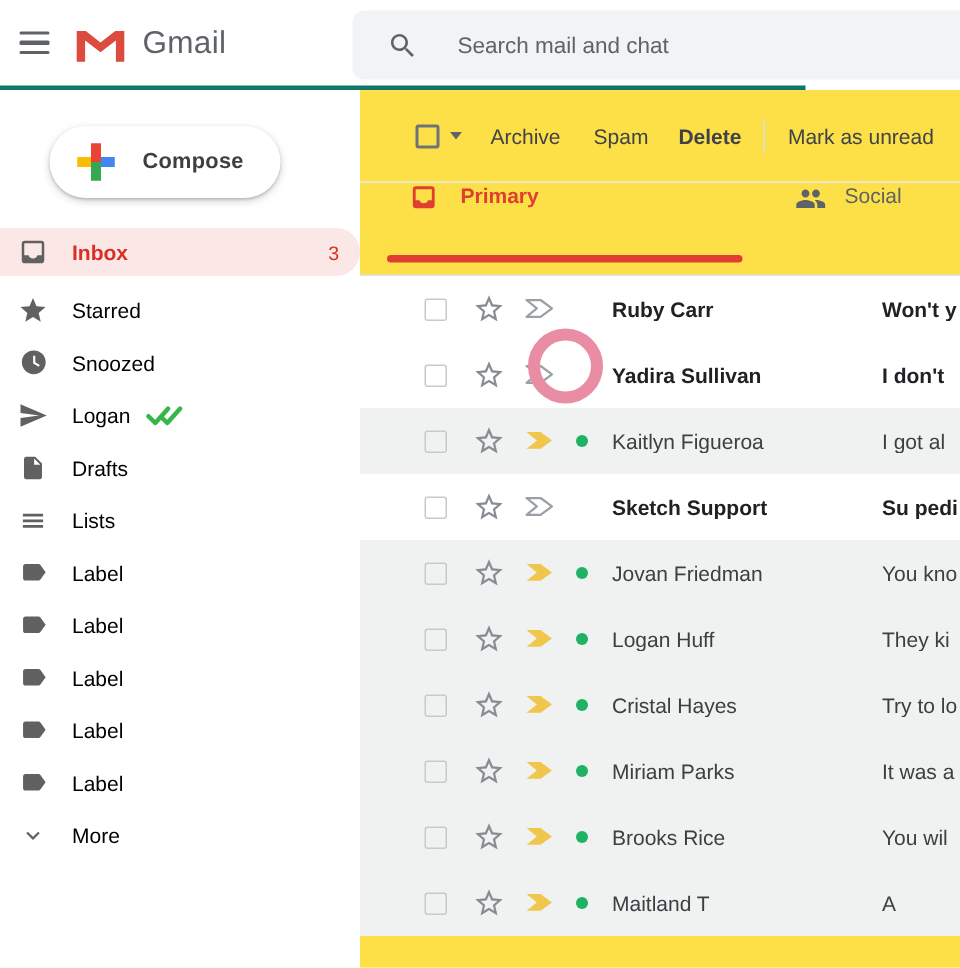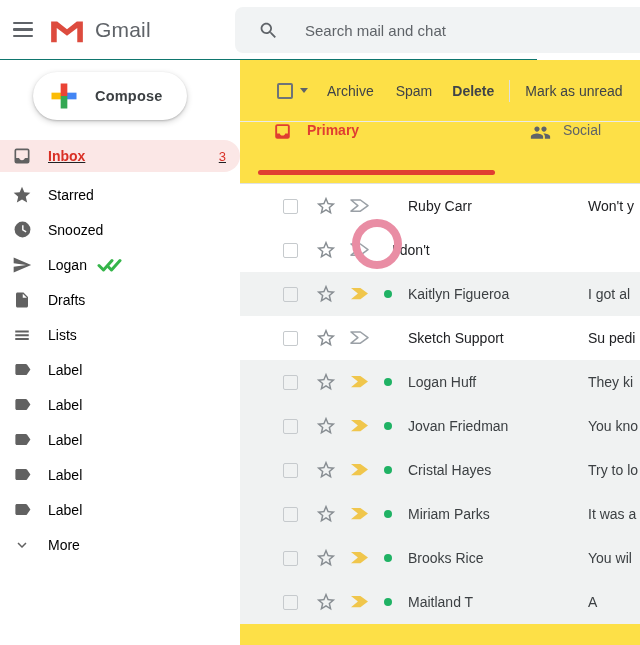--- a/index.html
+++ b/index.html
@@ -1,44 +1,44 @@
 <!DOCTYPE html>
 <html style="--accent-red: #e03e31; --sidebar-red: #d93025; --inbox-pill-bg: #fbe7e6; --marker-yellow: #f0c64c; --dot-green: #1fb264; --check-green: #35b54a; --row-read-bg: #f0f2f2; --search-bg: #f1f3f4; --icon-grey: #5f6368; --text-dark: #202124; --ring-pink: #e98da4;"><head>
 <meta charset="utf-8">
 <style>
   * { margin:0; padding:0; box-sizing:border-box; }
   html,body { width:640px; height:645px; overflow:hidden; background:#fff;
     font-family:"Liberation Sans", sans-serif; color:var(--text-dark,#202124); }
 
   
   .topbar { position:absolute; left:0; top:0; width:537px; height:60px;
-    background:#fff; border-bottom:1px solid #0f766e; display:flex; align-items:center; z-index:5;text-align:center; }
+    background:#fff; border-bottom:3px solid #0f766e; display:flex; align-items:center; z-index:5;text-align:center; }
   .hamburger { width:38px; height:38px; margin-left:4px; display:flex; flex-direction:column;
     justify-content:center; gap:4px; align-items:center; cursor:pointer; }
   .hamburger span { display:block; width:20px; height:2.2px; background:var(--icon-grey); border-radius:1px; }
   .gmail-logo { margin-left:6px; display:flex; align-items:center; }
   .gmail-word { font-size:21px; color:var(--icon-grey); margin-left:9px; letter-spacing:.2px; }
   .searchbar { position:absolute; left:235px; top:7px; width:430px; height:46px;
     background:var(--search-bg); border-radius:8px; display:flex; align-items:center; }
   .searchbar svg { margin-left:23px; }
   .search-text { margin-left:26px; font-size:15px; color:var(--icon-grey); }
 
   
-  .sidebar { position:absolute; left:0; top:44px; width:240px; bottom:0; background:#fff; }
+  .sidebar { position:absolute; left:0; top:56px; width:240px; bottom:0; background:#fff; }
   .compose { margin:28px 0 0 33px; width:154px; height:48px; border:none; background:#fff;
     border-radius:24px; display:flex; align-items:center; cursor:pointer;
     box-shadow:0 1px 2px rgba(0,0,0,.18), 0 2px 6px rgba(0,0,0,.18); }
   .compose-label { margin-left:16px; font-size:14.5px; font-weight:600; color:#3c4043; letter-spacing:.2px; }
   .compose svg { margin-left:16px; }
   .nav { margin-top:20px; }
   .nav-item { height:35px; display:flex; align-items:center; cursor:pointer; }
   .nav-item .ic { width:20px; height:20px; margin-left:12px; display:flex; align-items:center; justify-content:center; }
   .nav-item .lbl { margin-left:16px; font-size:14px; color:#000000; }
   .nav-item.active { height:32px; margin-bottom:5px; background:var(--inbox-pill-bg);
-    border-radius:0 16px 16px 0; width:240px;text-decoration:underline; }
+    border-radius:0 16px 16px 0; width:240px; }
   .nav-item.active .lbl { color:var(--sidebar-red); font-weight:700; }
   .nav-count { margin-left:auto; margin-right:14px; font-size:13px; color:var(--sidebar-red); }
   .dblcheck { margin-left:10px; display:flex; align-items:center; }
 
   
   .main { position:absolute; left:240px; top:60px; right:0; bottom:0; background:#fde047; }
   .toolbar { height:62px; display:flex; align-items:center; border-bottom:1px solid #e9eaeb; padding-left:37px; }
   .sel-cb { width:16px; height:16px; border:2px solid #6e7378; border-radius:2px; cursor:pointer; flex:none; }
   .sel-caret { margin-left:7px; width:0; height:0; border-left:4.5px solid transparent;
     border-right:4.5px solid transparent; border-top:5px solid var(--icon-grey); cursor:pointer; }
@@ -62,21 +62,21 @@
   .email-row.unread { background:#fff; }
   .cb { width:15px; height:15px; border:1.5px solid #c6cacd; border-radius:2px; flex:none; }
   .star { margin-left:17px; width:22px; height:22px; flex:none; display:flex; align-items:center; justify-content:center; }
   .imp { margin-left:13px; width:20px; height:14px; flex:none; display:flex; align-items:center; }
   .imp.outline path { fill:none; stroke:#9aa0a6; stroke-width:1.5; stroke-linejoin:round; }
   .imp.filled path { fill:var(--marker-yellow); stroke:none; }
   .dot { margin-left:14px; width:8px; height:8px; border-radius:50%; background:var(--dot-green); flex:none; }
   .email-row.unread .dot { visibility:hidden; }
   .name { margin-left:16px; width:180px; font-size:14px; color:#3c4043; white-space:nowrap; overflow:hidden; flex:none; }
   .snippet { font-size:14px; color:#3c4043; white-space:nowrap; overflow:hidden; flex:1; }
-  .email-row.unread .name, .email-row.unread .snippet { font-weight:400; color:var(--text-dark); }
+  .email-row.unread .name, .email-row.unread .snippet { font-weight:700; color:var(--text-dark); }
 
   
   .ring { position:absolute; left:352px; top:219px; width:50px; height:50px;
     border:8px solid var(--ring-pink); border-radius:50%; z-index:40; pointer-events:none; }
 </style>
 </head>
 <body>
 
 <header class="topbar">
   <div class="hamburger">
@@ -285,20 +285,21 @@
       <svg width="22" height="22" viewBox="0 0 24 24" fill="#878d92">
         <path d="M22 9.24l-7.19-.62L12 2 9.19 8.63 2 9.24l5.46 4.73L5.82 21 12 17.27 18.18 21l-1.63-7.03L22 9.24zM12 15.4l-3.76 2.27 1-4.28-3.32-2.88 4.38-.38L12 6.1l1.71 4.04 4.38.38-3.32 2.88 1 4.28L12 15.4z"></path>
       </svg>
     </span>
     <span class="imp outline">
       <svg width="20" height="14" viewBox="0 0 20 14">
         <path d="M1 1h9.4l7.6 5.6-7.6 5.6H1l6.9-5.6z"></path>
       </svg>
     </span>
     <span class="dot"></span>
+    <span class="name">Yadira Sullivan</span>
     <span class="snippet">I don't</span>
   </div>
 
   <div class="email-row read">
     <span class="cb"></span>
     <span class="star">
       <svg width="22" height="22" viewBox="0 0 24 24" fill="#878d92">
         <path d="M22 9.24l-7.19-.62L12 2 9.19 8.63 2 9.24l5.46 4.73L5.82 21 12 17.27 18.18 21l-1.63-7.03L22 9.24zM12 15.4l-3.76 2.27 1-4.28-3.32-2.88 4.38-.38L12 6.1l1.71 4.04 4.38.38-3.32 2.88 1 4.28L12 15.4z"></path>
       </svg>
     </span>
@@ -335,54 +336,54 @@
       <svg width="22" height="22" viewBox="0 0 24 24" fill="#878d92">
         <path d="M22 9.24l-7.19-.62L12 2 9.19 8.63 2 9.24l5.46 4.73L5.82 21 12 17.27 18.18 21l-1.63-7.03L22 9.24zM12 15.4l-3.76 2.27 1-4.28-3.32-2.88 4.38-.38L12 6.1l1.71 4.04 4.38.38-3.32 2.88 1 4.28L12 15.4z"></path>
       </svg>
     </span>
     <span class="imp filled">
       <svg width="20" height="14" viewBox="0 0 20 14">
         <path d="M1 1h9.4l7.6 5.6-7.6 5.6H1l6.9-5.6z"></path>
       </svg>
     </span>
     <span class="dot"></span>
+    <span class="name">Jovan Friedman</span>
+    <span class="snippet">You kno</span>
+  </div>
+
+  <div class="email-row read">
+    <span class="cb"></span>
+    <span class="star">
+      <svg width="22" height="22" viewBox="0 0 24 24" fill="#878d92">
+        <path d="M22 9.24l-7.19-.62L12 2 9.19 8.63 2 9.24l5.46 4.73L5.82 21 12 17.27 18.18 21l-1.63-7.03L22 9.24zM12 15.4l-3.76 2.27 1-4.28-3.32-2.88 4.38-.38L12 6.1l1.71 4.04 4.38.38-3.32 2.88 1 4.28L12 15.4z"></path>
+      </svg>
+    </span>
+    <span class="imp filled">
+      <svg width="20" height="14" viewBox="0 0 20 14">
+        <path d="M1 1h9.4l7.6 5.6-7.6 5.6H1l6.9-5.6z"></path>
+      </svg>
+    </span>
+    <span class="dot"></span>
     <span class="name">Logan Huff</span>
     <span class="snippet">They ki</span>
   </div>
 
   <div class="email-row read">
     <span class="cb"></span>
     <span class="star">
       <svg width="22" height="22" viewBox="0 0 24 24" fill="#878d92">
         <path d="M22 9.24l-7.19-.62L12 2 9.19 8.63 2 9.24l5.46 4.73L5.82 21 12 17.27 18.18 21l-1.63-7.03L22 9.24zM12 15.4l-3.76 2.27 1-4.28-3.32-2.88 4.38-.38L12 6.1l1.71 4.04 4.38.38-3.32 2.88 1 4.28L12 15.4z"></path>
       </svg>
     </span>
     <span class="imp filled">
       <svg width="20" height="14" viewBox="0 0 20 14">
         <path d="M1 1h9.4l7.6 5.6-7.6 5.6H1l6.9-5.6z"></path>
       </svg>
     </span>
     <span class="dot"></span>
-    <span class="name">Jovan Friedman</span>
-    <span class="snippet">You kno</span>
-  </div>
-
-  <div class="email-row read">
-    <span class="cb"></span>
-    <span class="star">
-      <svg width="22" height="22" viewBox="0 0 24 24" fill="#878d92">
-        <path d="M22 9.24l-7.19-.62L12 2 9.19 8.63 2 9.24l5.46 4.73L5.82 21 12 17.27 18.18 21l-1.63-7.03L22 9.24zM12 15.4l-3.76 2.27 1-4.28-3.32-2.88 4.38-.38L12 6.1l1.71 4.04 4.38.38-3.32 2.88 1 4.28L12 15.4z"></path>
-      </svg>
-    </span>
-    <span class="imp filled">
-      <svg width="20" height="14" viewBox="0 0 20 14">
-        <path d="M1 1h9.4l7.6 5.6-7.6 5.6H1l6.9-5.6z"></path>
-      </svg>
-    </span>
-    <span class="dot"></span>
     <span class="name">Cristal Hayes</span>
     <span class="snippet">Try to lo</span>
   </div>
 
   <div class="email-row read">
     <span class="cb"></span>
     <span class="star">
       <svg width="22" height="22" viewBox="0 0 24 24" fill="#878d92">
         <path d="M22 9.24l-7.19-.62L12 2 9.19 8.63 2 9.24l5.46 4.73L5.82 21 12 17.27 18.18 21l-1.63-7.03L22 9.24zM12 15.4l-3.76 2.27 1-4.28-3.32-2.88 4.38-.38L12 6.1l1.71 4.04 4.38.38-3.32 2.88 1 4.28L12 15.4z"></path>
       </svg>

